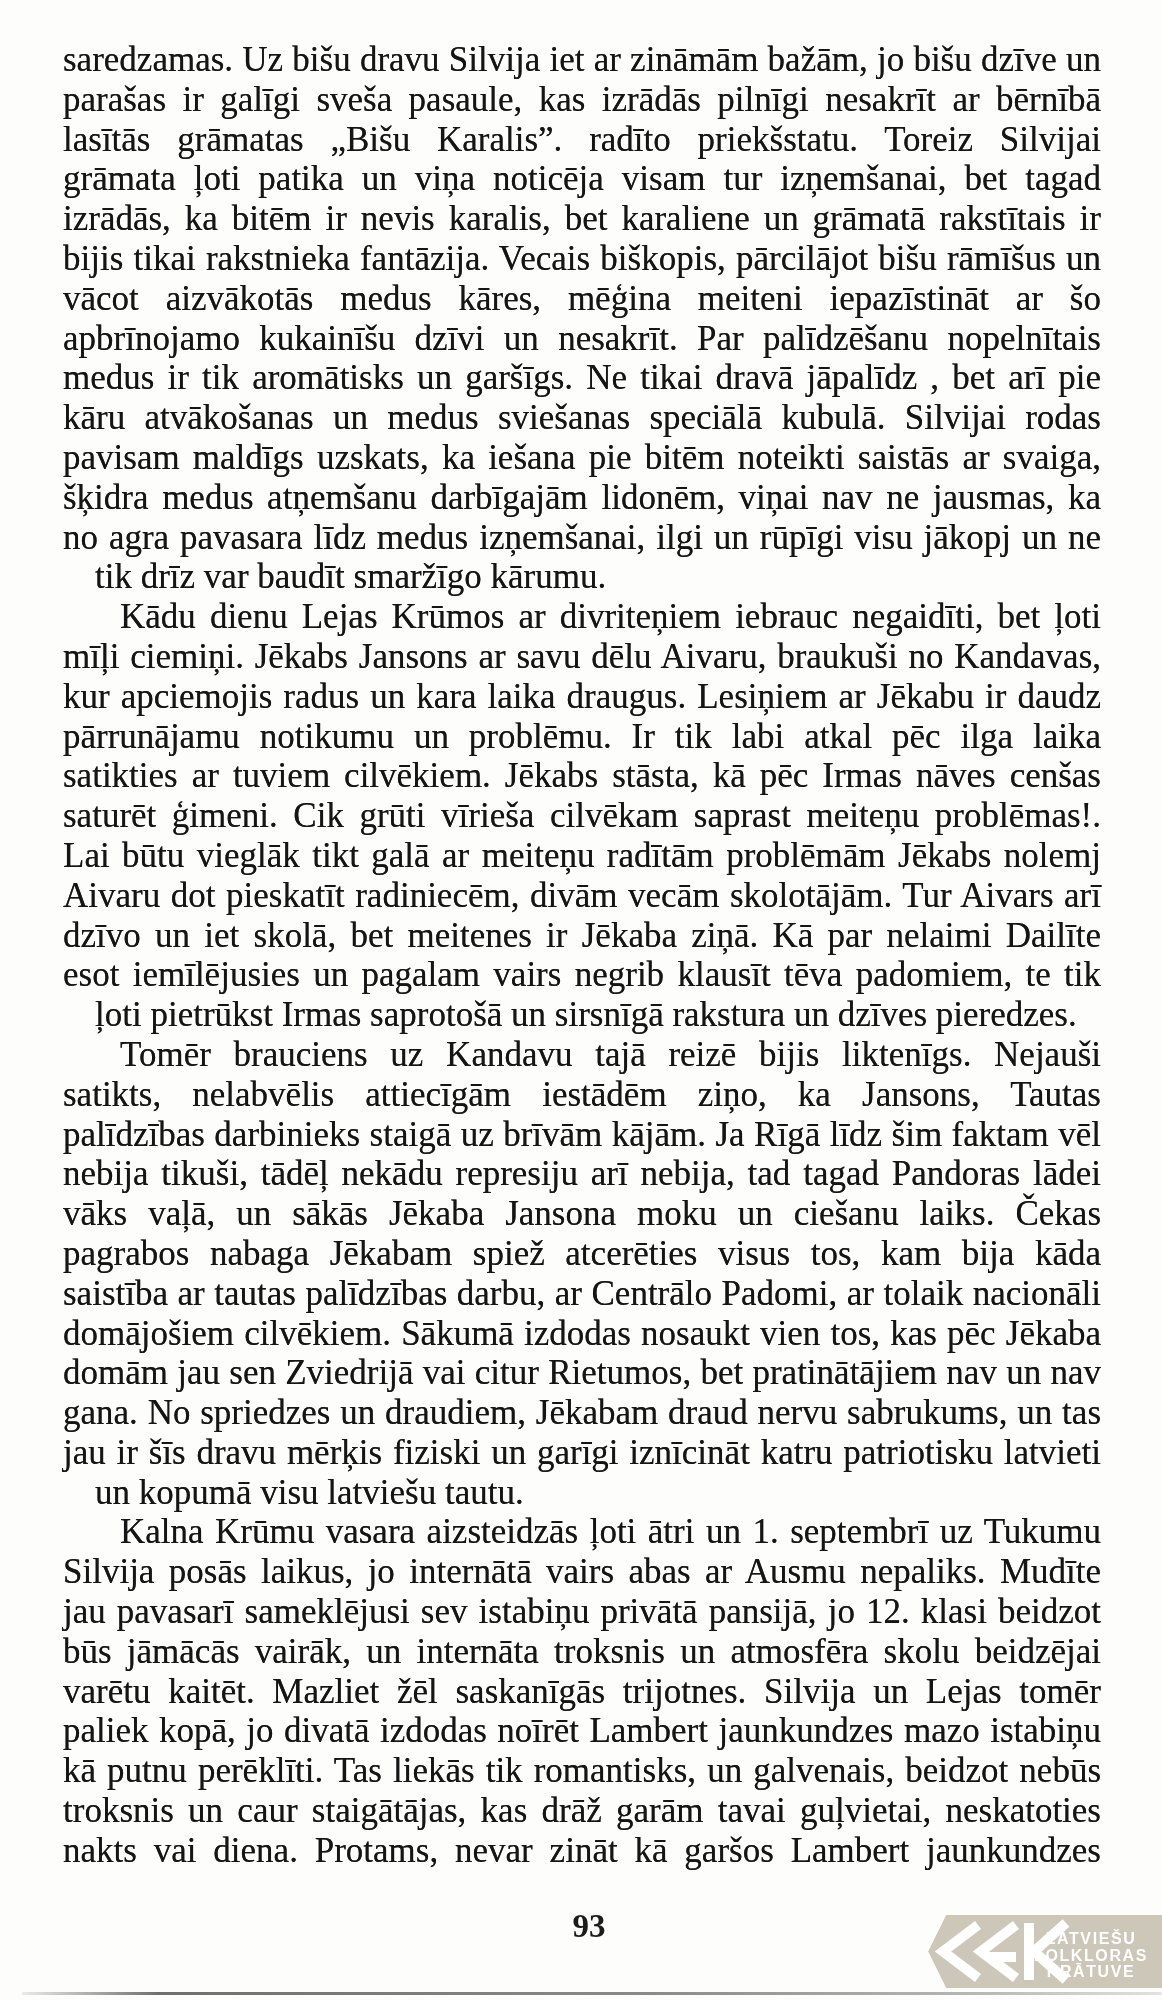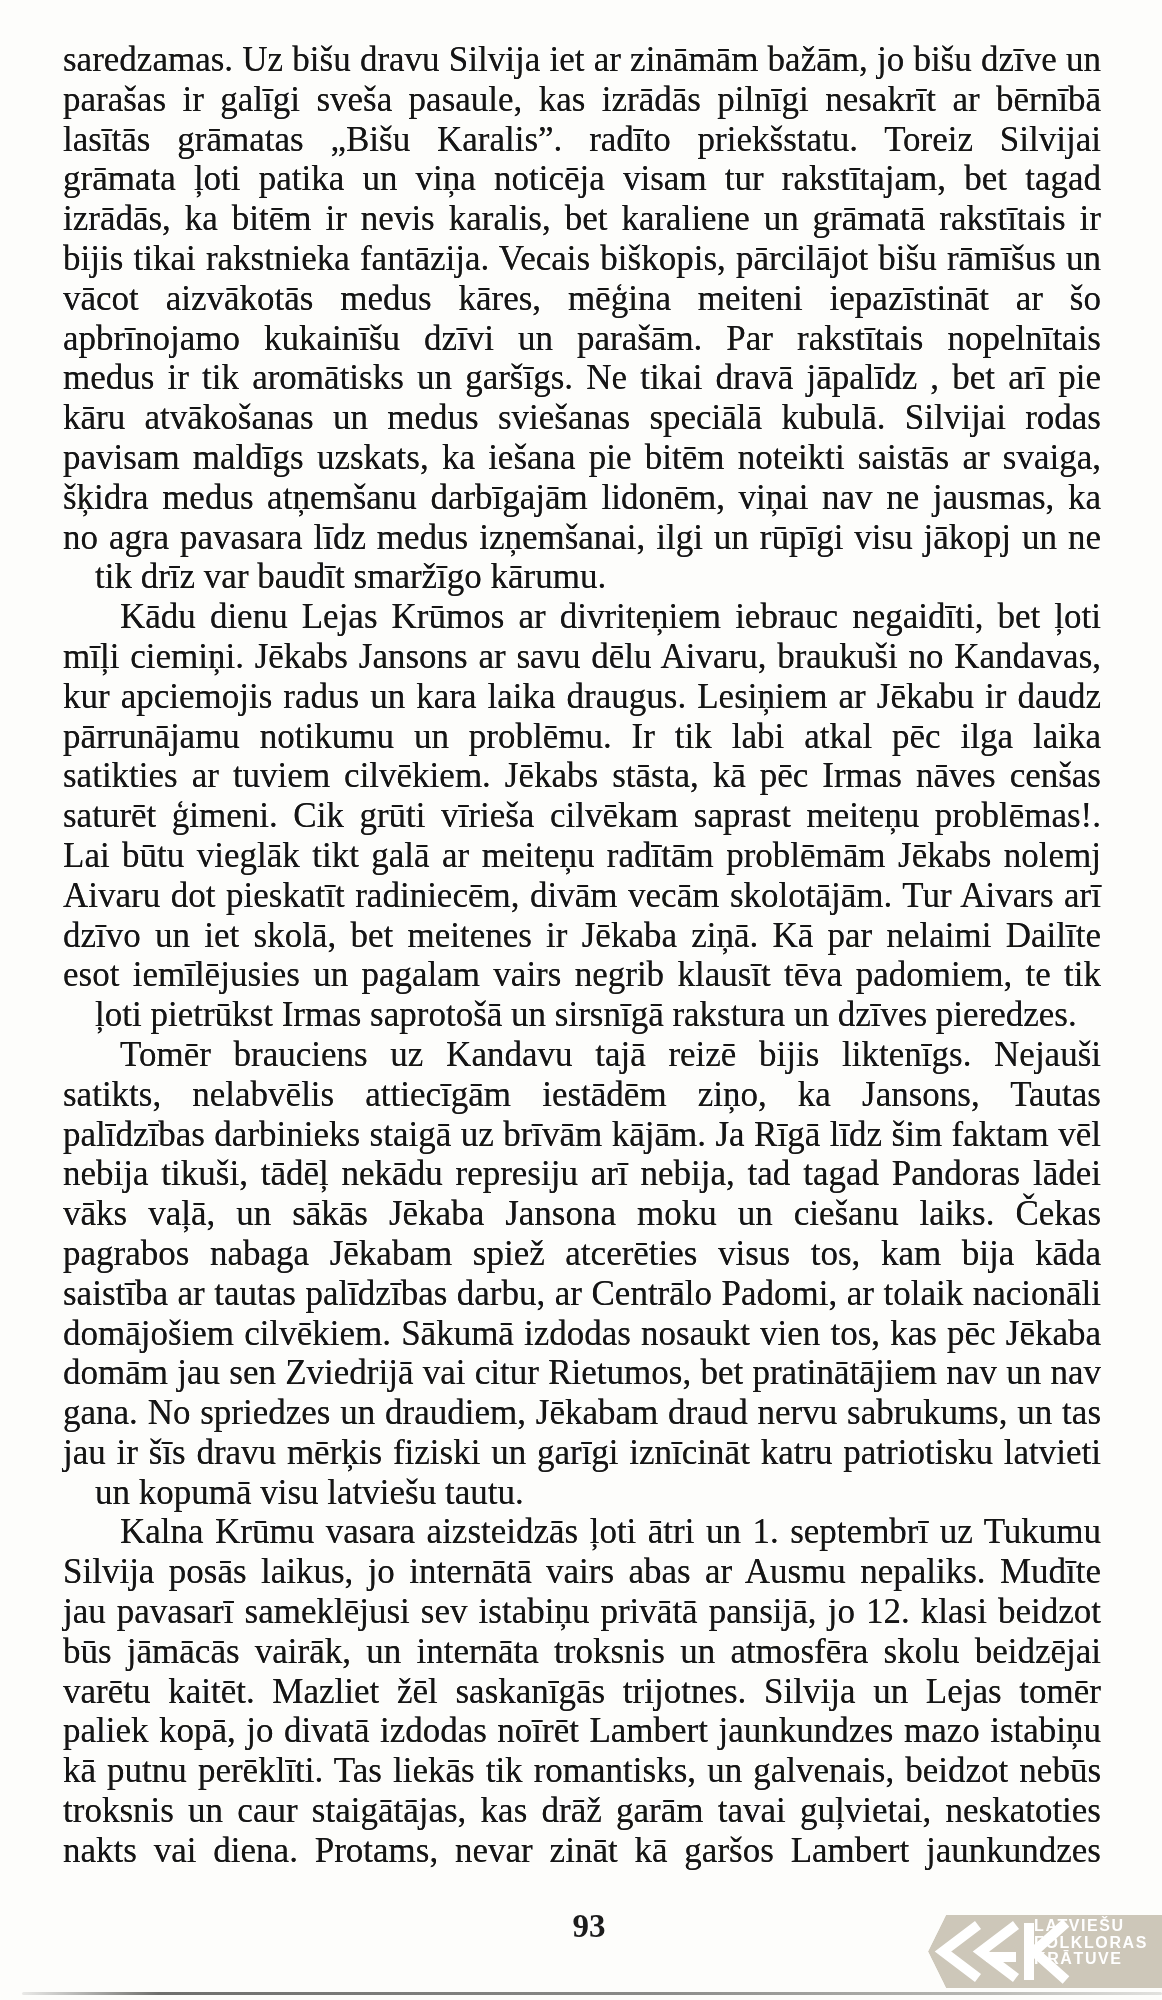--- a/index.html
+++ b/index.html
@@ -43,22 +43,22 @@
 
   .stamp {
     position: absolute;
     left: 928px; top: 1915px;
     width: 234px; height: 73px;
     clip-path: polygon(18px 0%, 100% 0%, 100% 100%, 18px 100%, 0% 50%);
   }
   .stamp-bg { position: absolute; inset: 0; }
   .stamp-text {
     position: absolute;
-    right: 14px; top: 3px;
-    text-align: left;
+    right: 14px; top: 16px;
+    text-align: center;
     color: #ffffff;
     font-family: "Liberation Sans", sans-serif;
     font-weight: bold;
     font-size: 16px;
     line-height: 16.5px;
     letter-spacing: 1.6px;
   }
   .scan-line {
     position: absolute;
     left: 22px; top: 1992px;
@@ -70,25 +70,25 @@
 </style>
 </head>
 <body>
 
 <div class="page">
 
   <div class="text-block" id="text-block">
       <div class="line">saredzamas. Uz bišu dravu Silvija iet ar zināmām bažām, jo bišu dzīve un</div>
       <div class="line">parašas ir galīgi sveša pasaule, kas izrādās pilnīgi nesakrīt ar bērnībā</div>
       <div class="line">lasītās grāmatas „Bišu Karalis”. radīto priekšstatu. Toreiz Silvijai</div>
-      <div class="line">grāmata ļoti patika un viņa noticēja visam tur rakstītajam, bet tagad</div>
+      <div class="line">grāmata ļoti patika un viņa noticēja visam tur izņemšanai, bet tagad</div>
       <div class="line">izrādās, ka bitēm ir nevis karalis, bet karaliene un grāmatā rakstītais ir</div>
       <div class="line">bijis tikai rakstnieka fantāzija. Vecais biškopis, pārcilājot bišu rāmīšus un</div>
       <div class="line">vācot aizvākotās medus kāres, mēģina meiteni iepazīstināt ar šo</div>
-      <div class="line">apbrīnojamo kukainīšu dzīvi un parašām. Par rakstītais nopelnītais</div>
+      <div class="line">apbrīnojamo kukainīšu dzīvi un nesakrīt. Par palīdzēšanu nopelnītais</div>
       <div class="line">medus ir tik aromātisks un garšīgs. Ne tikai dravā jāpalīdz , bet arī pie</div>
       <div class="line">kāru atvākošanas un medus sviešanas speciālā kubulā. Silvijai rodas</div>
       <div class="line">pavisam maldīgs uzskats, ka iešana pie bitēm noteikti saistās ar svaiga,</div>
       <div class="line">šķidra medus atņemšanu darbīgajām lidonēm, viņai nav ne jausmas, ka</div>
       <div class="line">no agra pavasara līdz medus izņemšanai, ilgi un rūpīgi visu jākopj un ne</div>
       <div class="line final">tik drīz var baudīt smaržīgo kārumu.</div>
       <div class="line indent">Kādu dienu Lejas Krūmos ar divriteņiem iebrauc negaidīti, bet ļoti</div>
       <div class="line">mīļi ciemiņi. Jēkabs Jansons ar savu dēlu Aivaru, braukuši no Kandavas,</div>
       <div class="line">kur apciemojis radus un kara laika draugus. Lesiņiem ar Jēkabu ir daudz</div>
       <div class="line">pārrunājamu notikumu un problēmu. Ir tik labi atkal pēc ilga laika</div>

